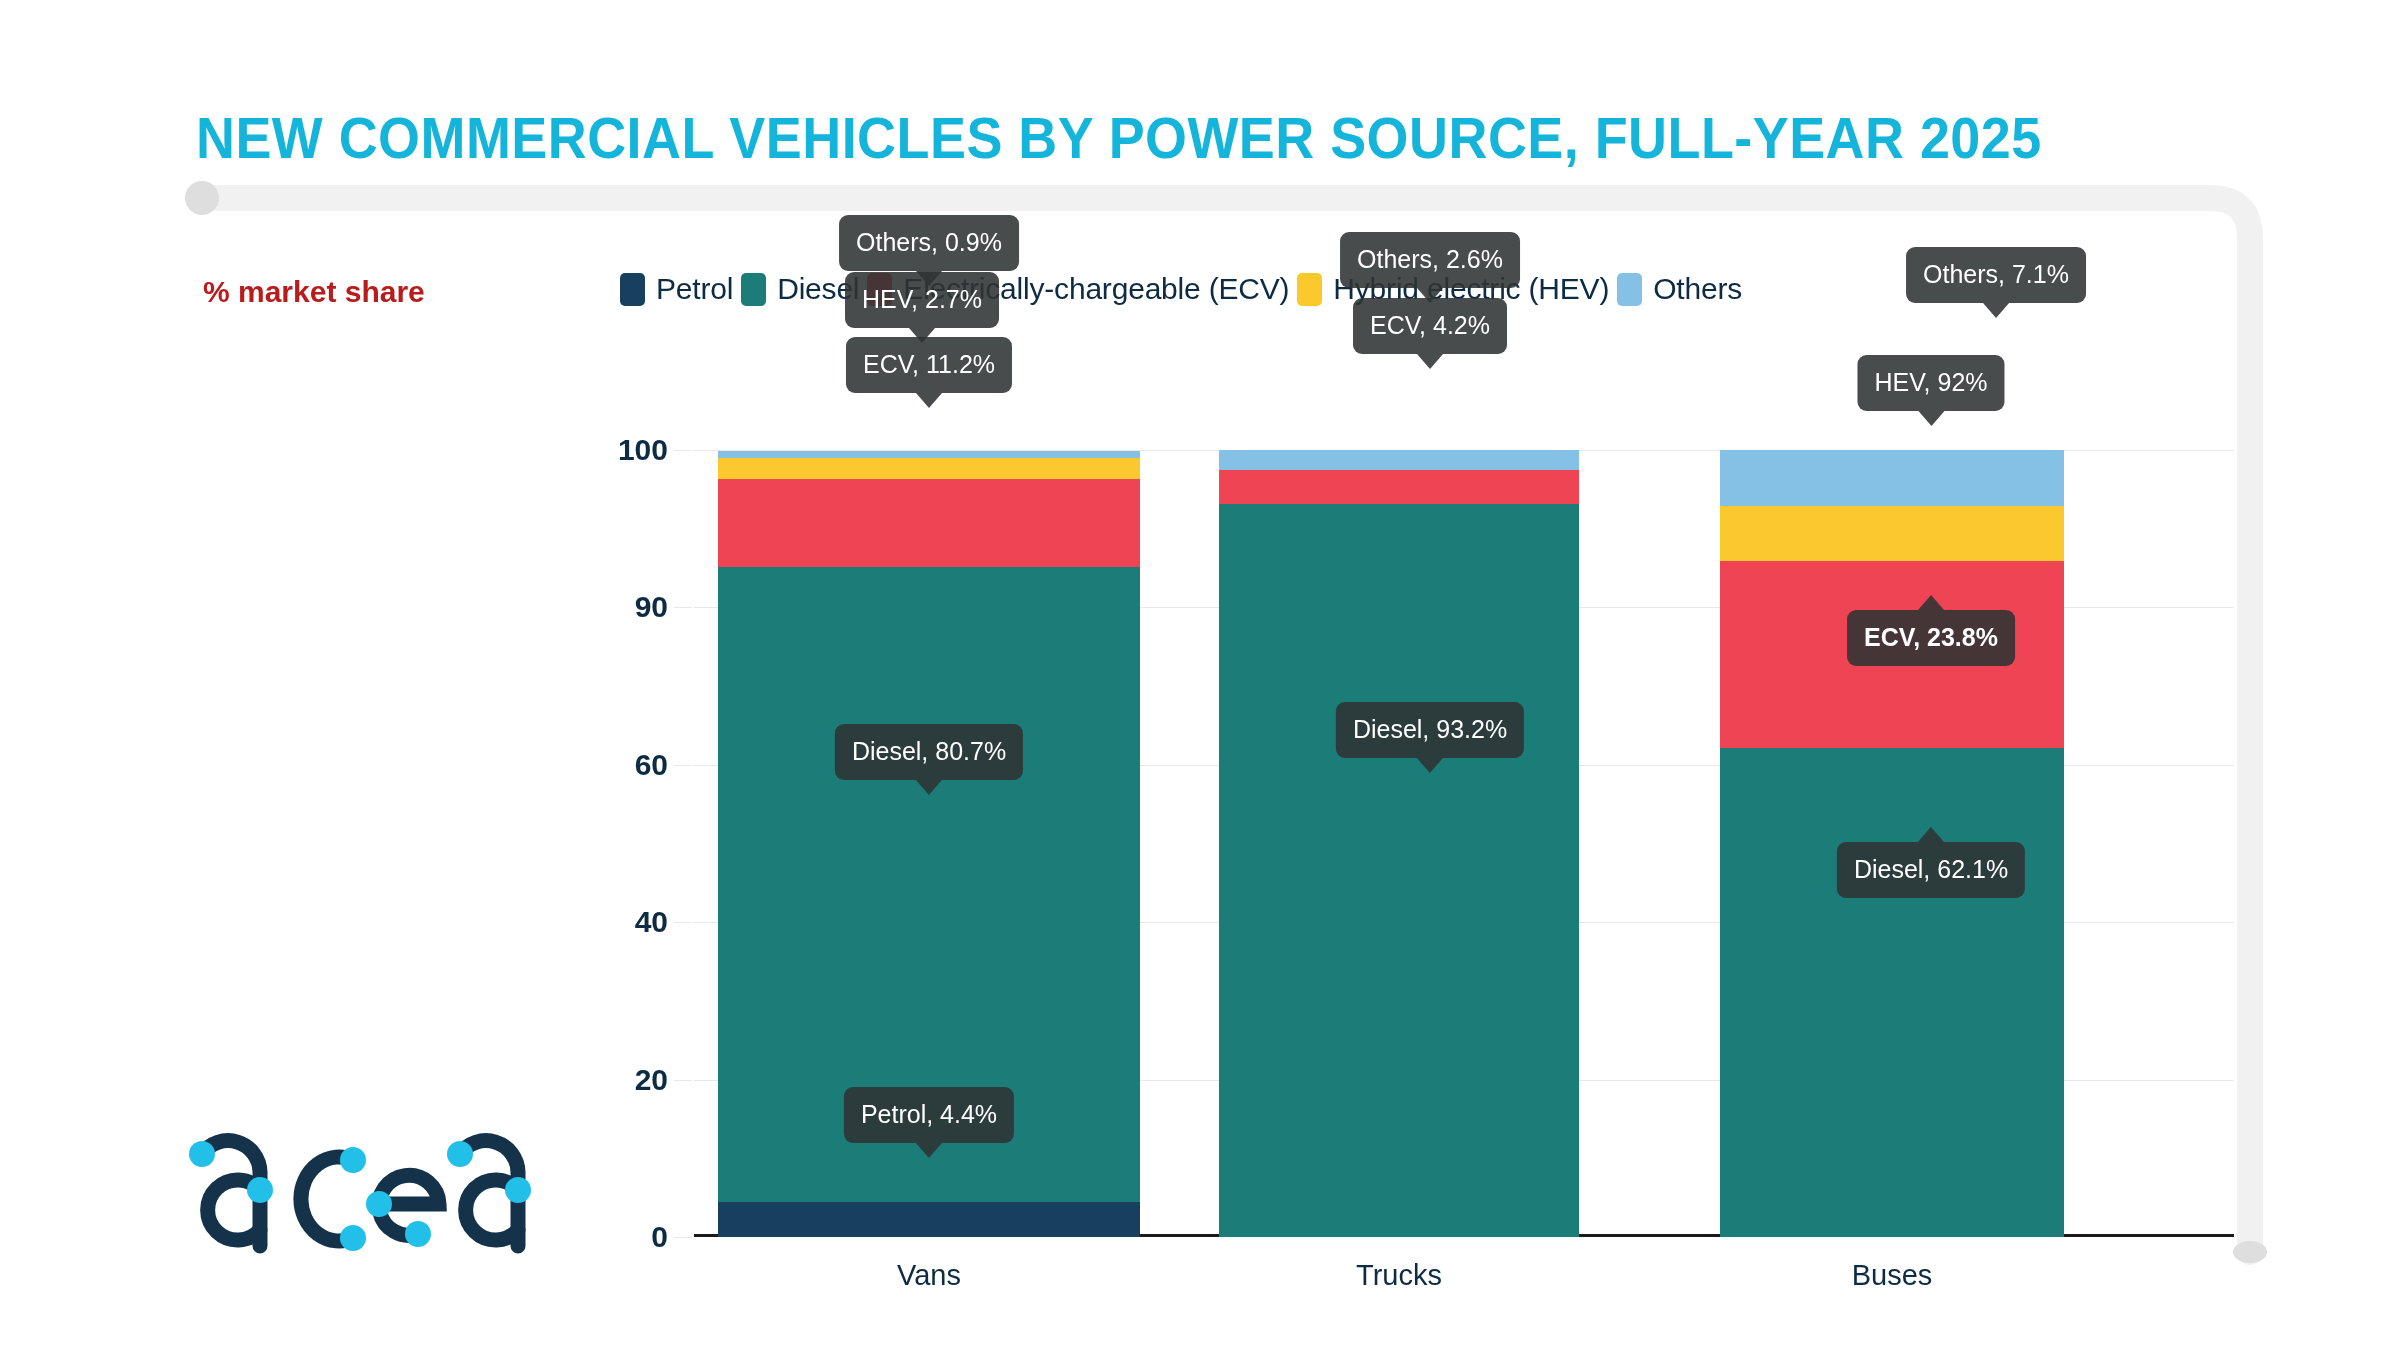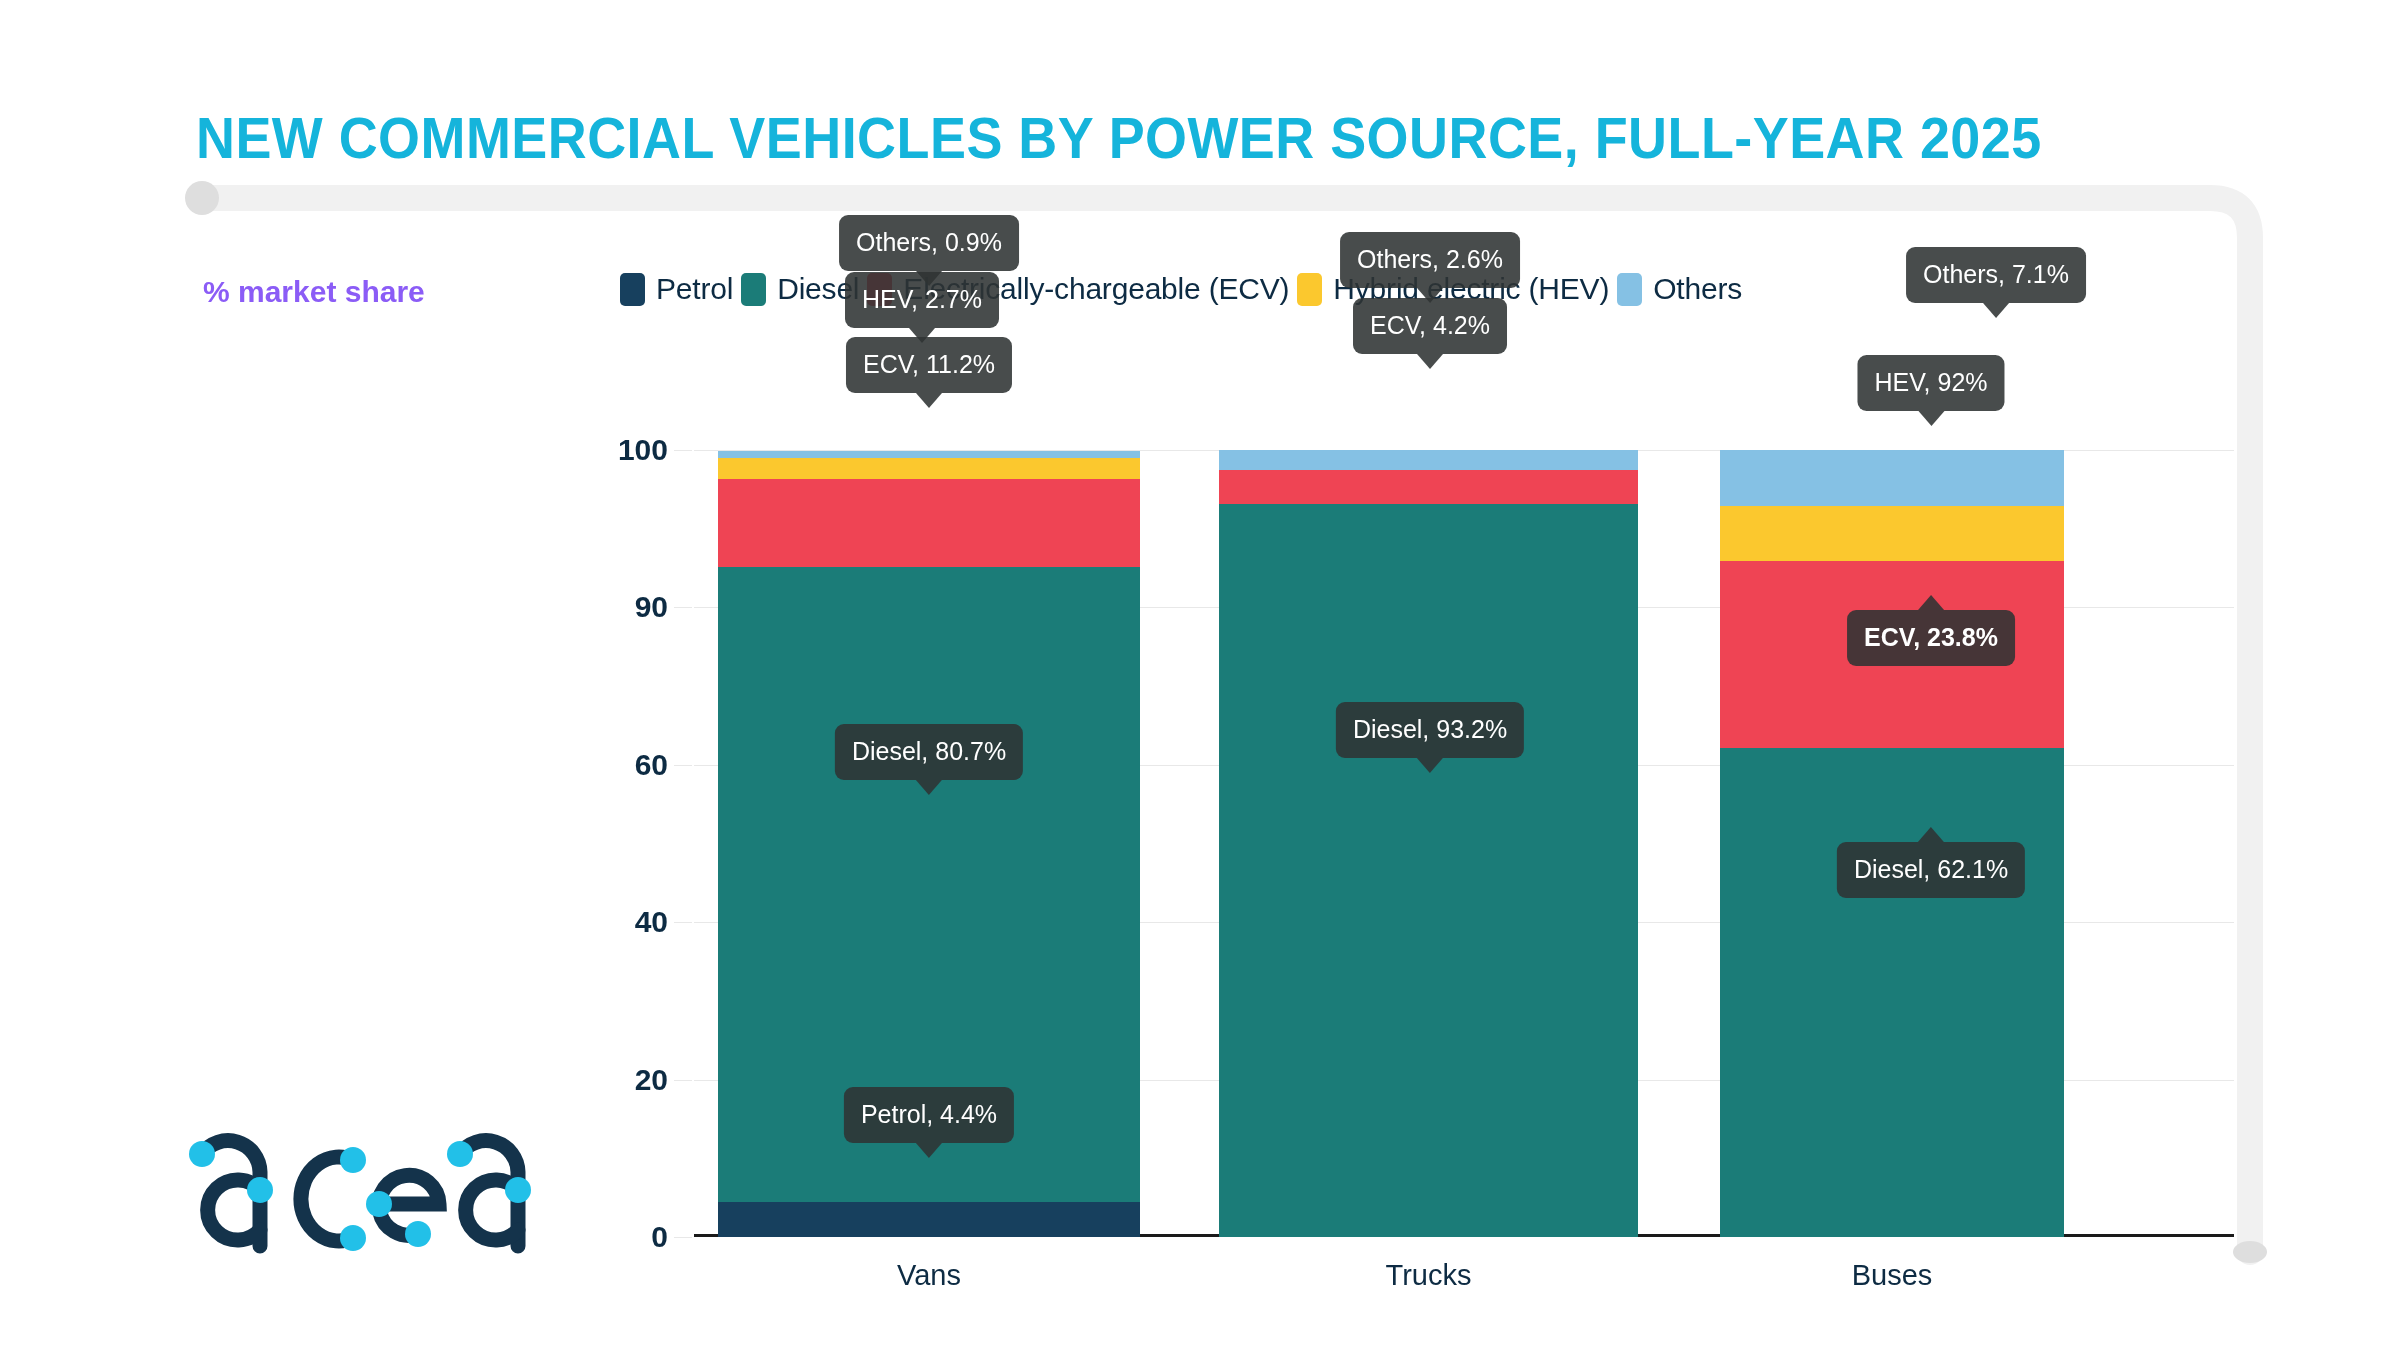--- a/index.html
+++ b/index.html
@@ -45,21 +45,21 @@
     pointer-events: none;
   }
 
   
   #market-share-label {
     position: absolute;
     left: 203px;
     top: 275px;
     font-size: 30px;
     font-weight: 700;
-    color: #8b5cf6;
+    color: #b91c1c;
     white-space: nowrap;
   }
 
   
   #legend {
     position: absolute;
     left: 620px;
     top: 272px;
     display: flex;
     align-items: center;
@@ -245,21 +245,21 @@
       <div class="ytick-dash" style="top: 0px;"></div>
       <div class="ytick" style="top: 0px;">100</div>
       <div class="bar" style="left: 24px; width: 422px;">
         <div class="seg" style="height: 34.628px; bottom: 0px; background: rgb(23, 64, 94);"></div>
         <div class="seg" style="height: 635.109px; bottom: 34.628px; background: rgb(27, 124, 120);"></div>
         <div class="seg" style="height: 88.144px; bottom: 669.737px; background: rgb(239, 68, 84);"></div>
         <div class="seg" style="height: 21.249px; bottom: 757.881px; background: rgb(251, 200, 46);"></div>
         <div class="seg" style="height: 7.083px; bottom: 779.13px; background: rgb(133, 193, 228);"></div>
         <div class="xlabel">Vans</div>
       </div>
-      <div class="bar" style="left: 525px; width: 419px;">
+      <div class="bar" style="left: 525px; width: 360px;">
         <div class="seg" style="height: 733.484px; bottom: 0px; background: rgb(27, 124, 120);"></div>
         <div class="seg" style="height: 33.054px; bottom: 733.484px; background: rgb(239, 68, 84);"></div>
         <div class="seg" style="height: 20.462px; bottom: 766.538px; background: rgb(133, 193, 228);"></div>
         <div class="xlabel">Trucks</div>
       </div>
       <div class="bar" style="left: 1026px; width: 344px;">
         <div class="seg" style="height: 488.727px; bottom: 0px; background: rgb(27, 124, 120);"></div>
         <div class="seg" style="height: 187.306px; bottom: 488.727px; background: rgb(239, 68, 84);"></div>
         <div class="seg" style="height: 55.09px; bottom: 676.033px; background: rgb(251, 200, 46);"></div>
         <div class="seg" style="height: 55.877px; bottom: 731.123px; background: rgb(133, 193, 228);"></div>

